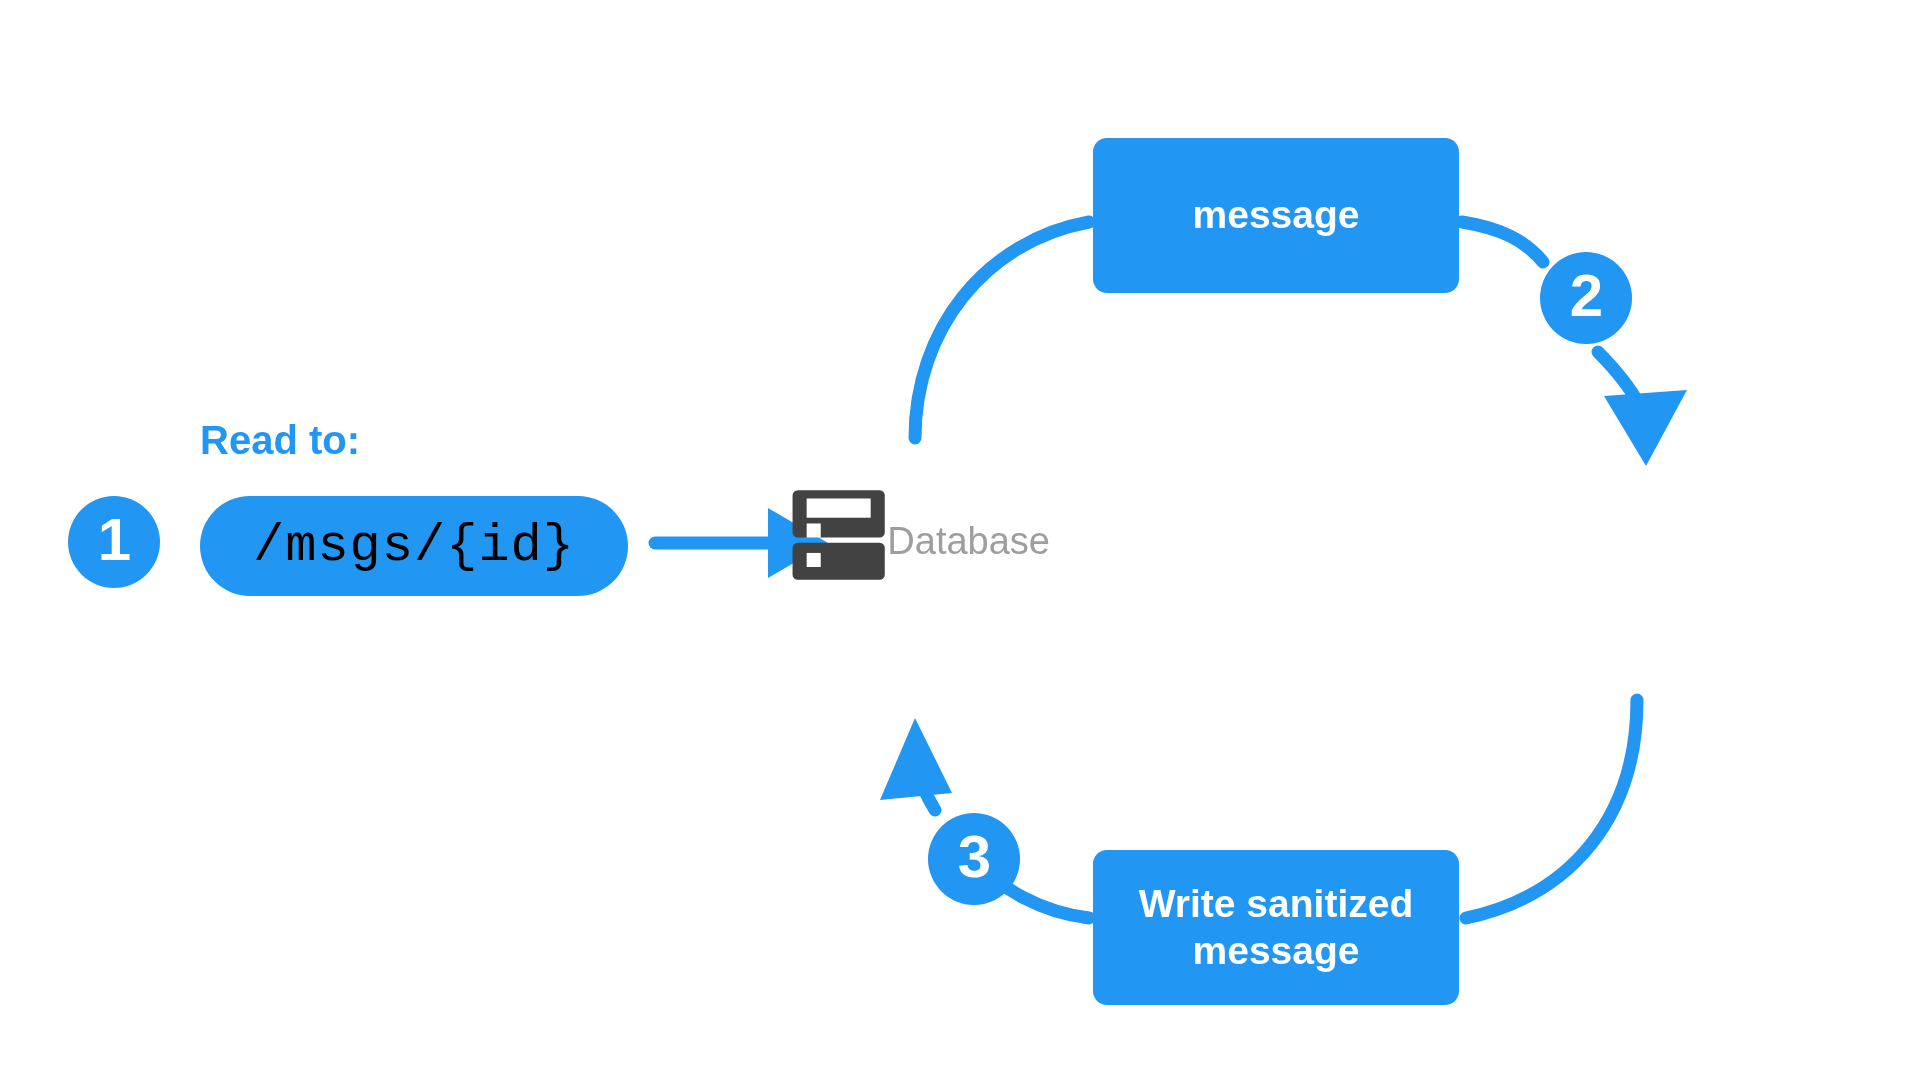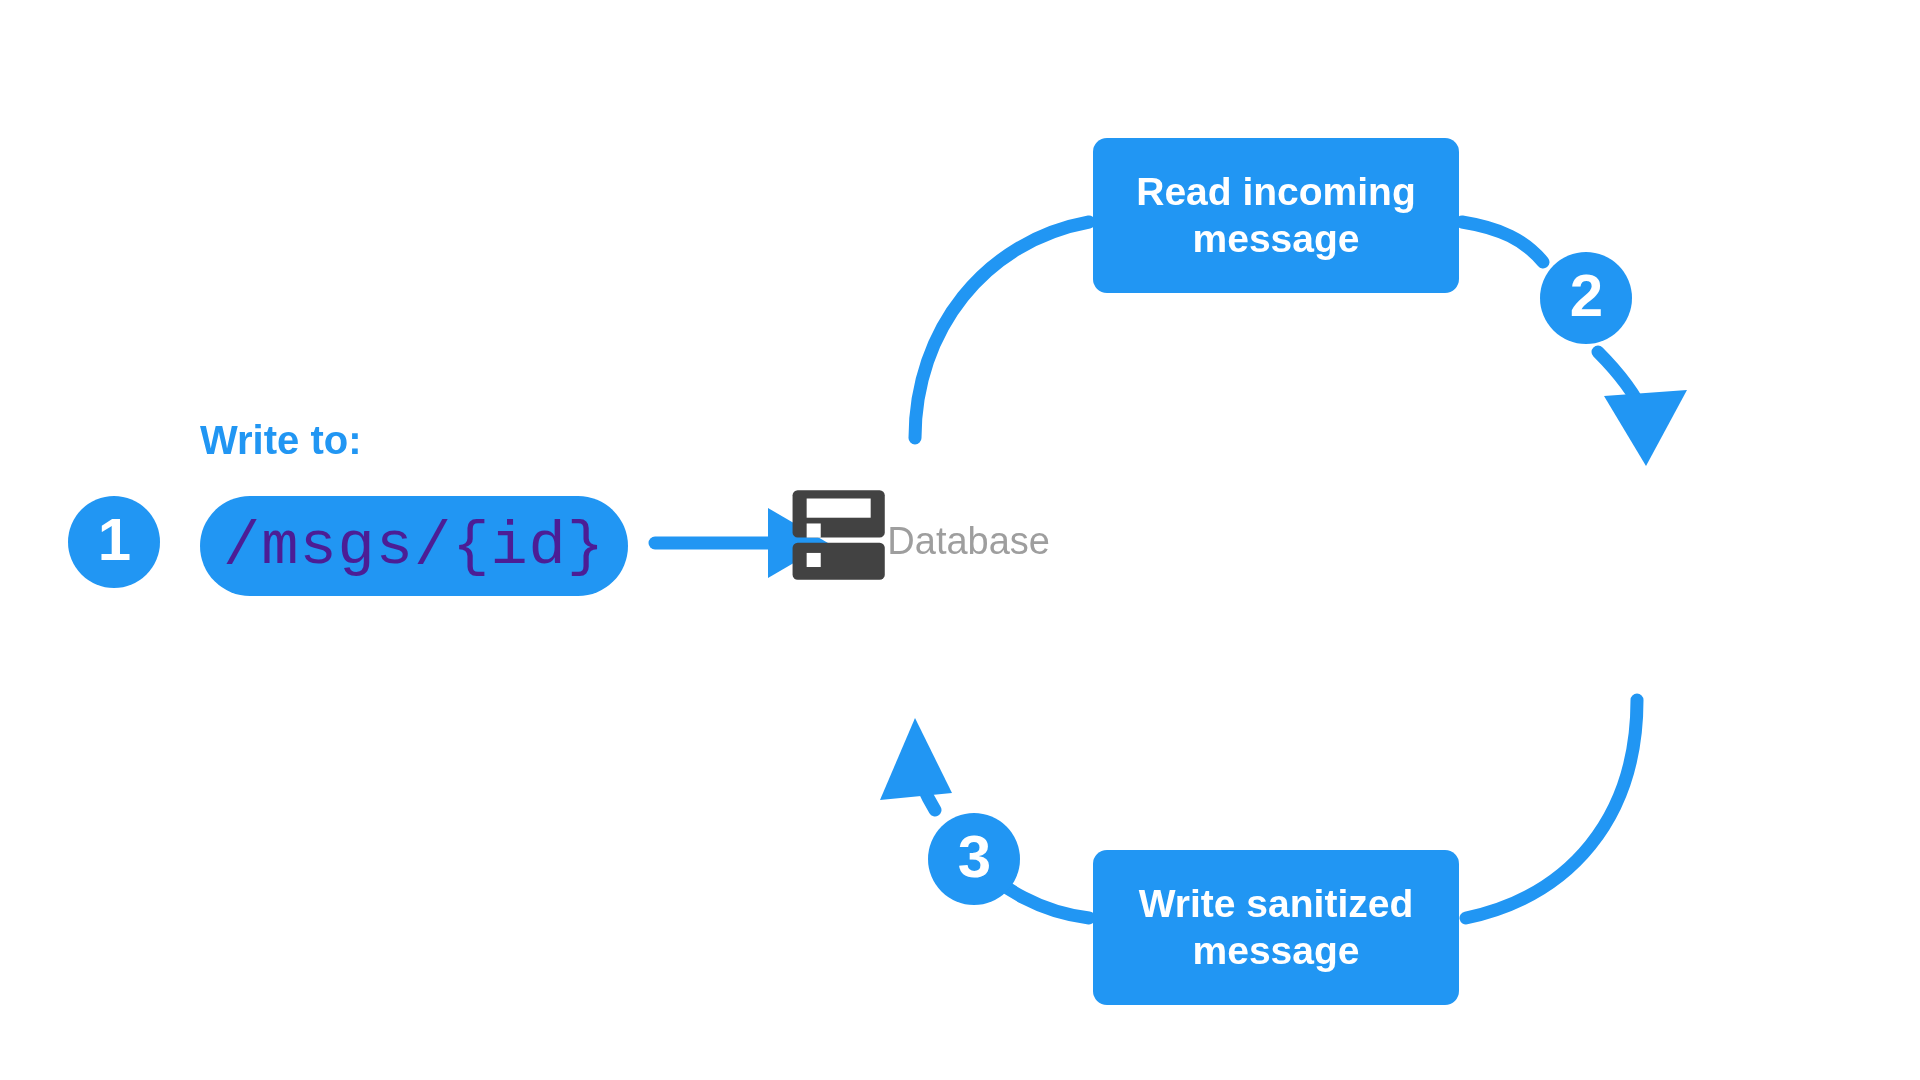--- a/index.html
+++ b/index.html
@@ -72,22 +72,22 @@
     width: 428px;
     height: 100px;
     border-radius: 50px;
     background: #2196f3;
     display: flex;
     align-items: center;
     justify-content: center;
   }
   #path-pill .pill-text {
     font-family: "Liberation Mono", "DejaVu Sans Mono", monospace;
-    font-size: 62px;
-    color: #4c1d95;
+    font-size: 52px;
+    color: #000000;
     letter-spacing: 1px;
     white-space: nowrap;
   }
 
   
   .action-box {
     position: absolute;
     width: 366px;
     height: 155px;
     border-radius: 14px;
@@ -161,29 +161,28 @@
   <div class="badge" id="badge-1">
     <span>1</span>
   </div>
   <div class="badge" id="badge-2">
     <span>2</span>
   </div>
   <div class="badge" id="badge-3">
     <span>3</span>
   </div>
 
-  <div id="write-to-label">Write to:</div>
+  <div id="write-to-label">Read to:</div>
 
   <div id="path-pill">
     <span class="pill-text">/msgs/{id}</span>
   </div>
 
   <div class="action-box" id="box-read">
     <div class="box-text">
-      <div>Read incoming</div>
       <div>message</div>
     </div>
   </div>
 
   <div class="action-box" id="box-write">
     <div class="box-text">
       <div>Write sanitized</div>
       <div>message</div>
     </div>
   </div>

